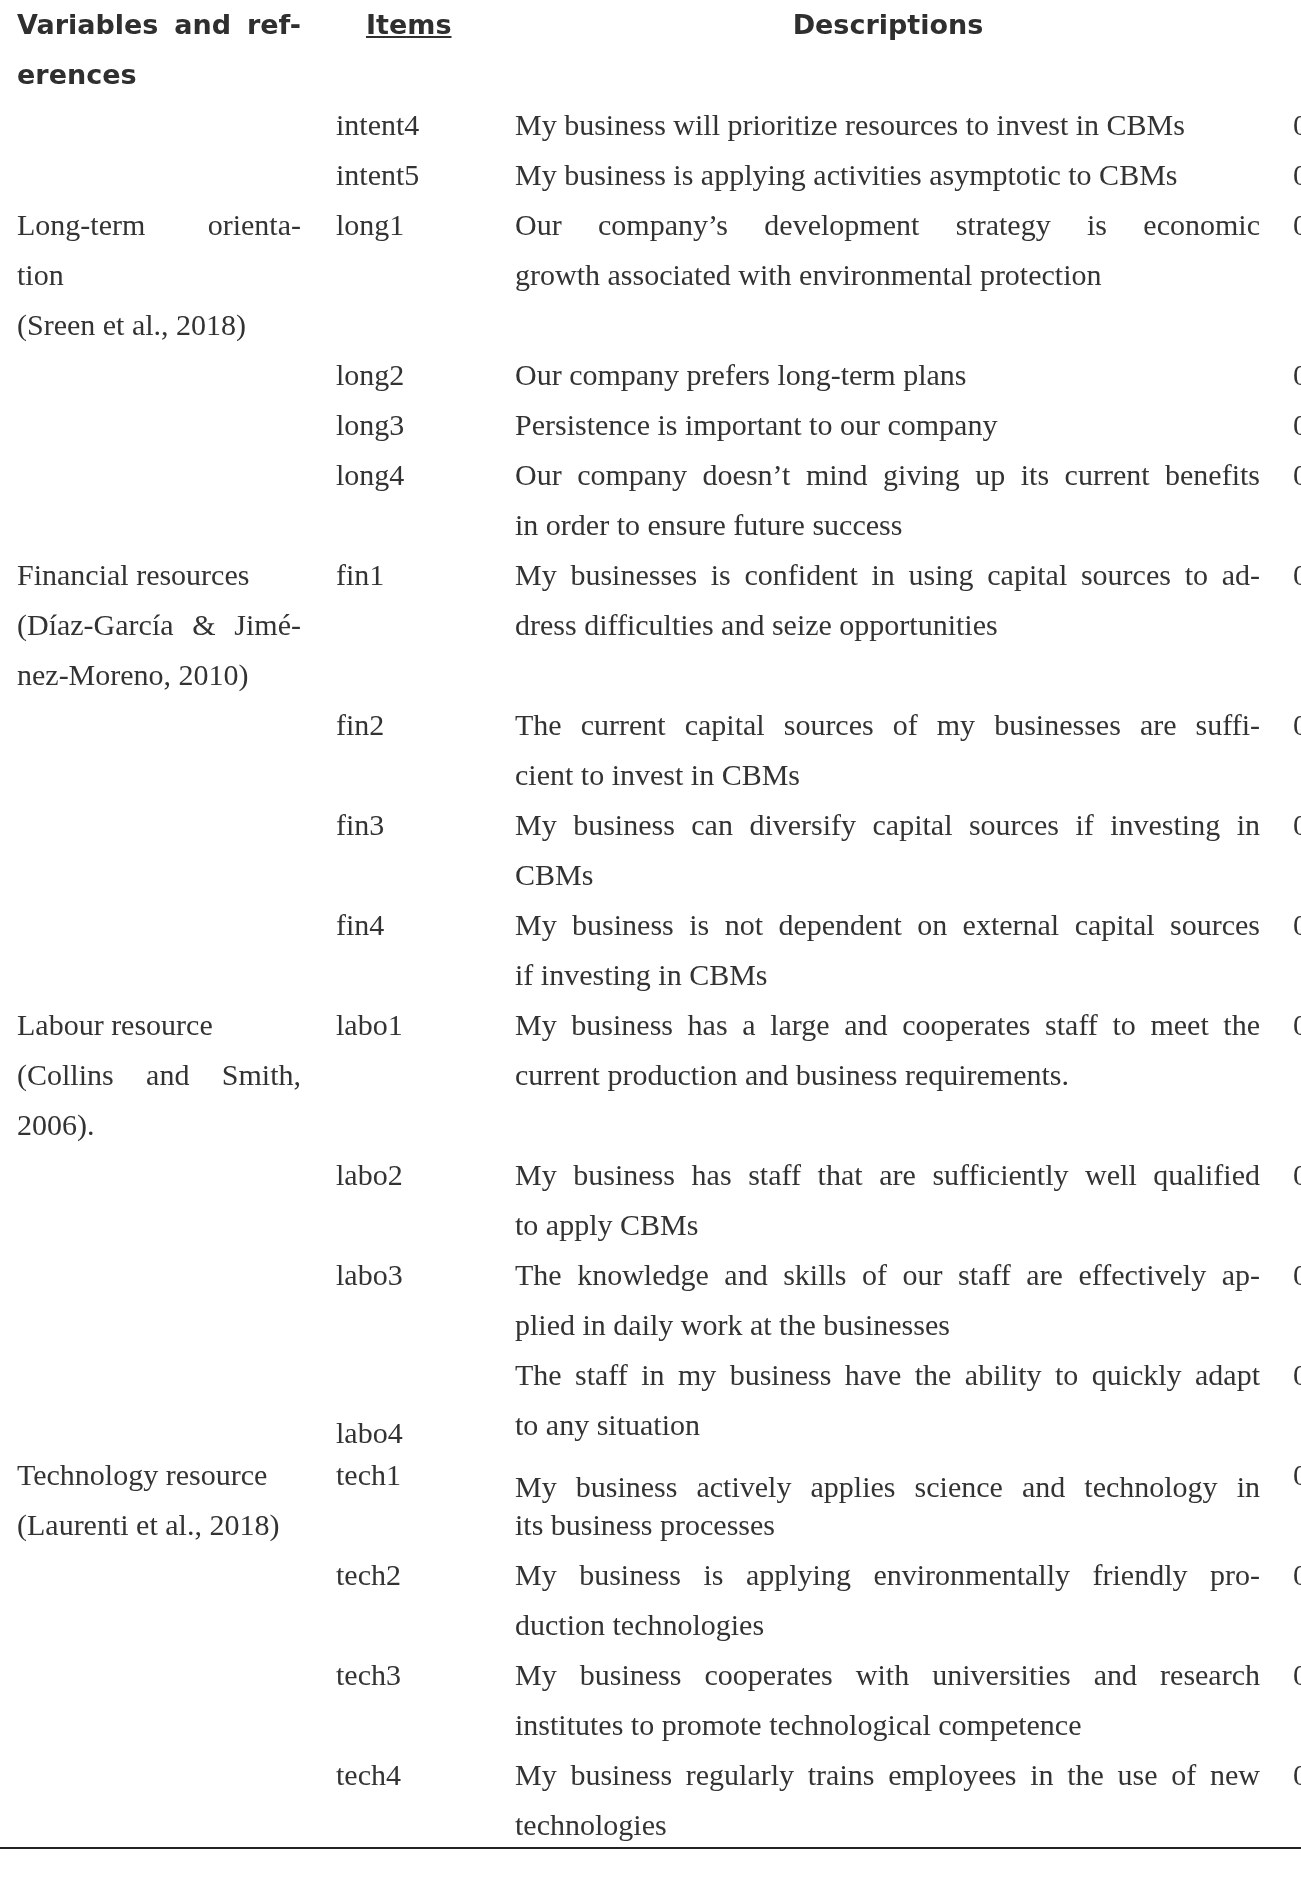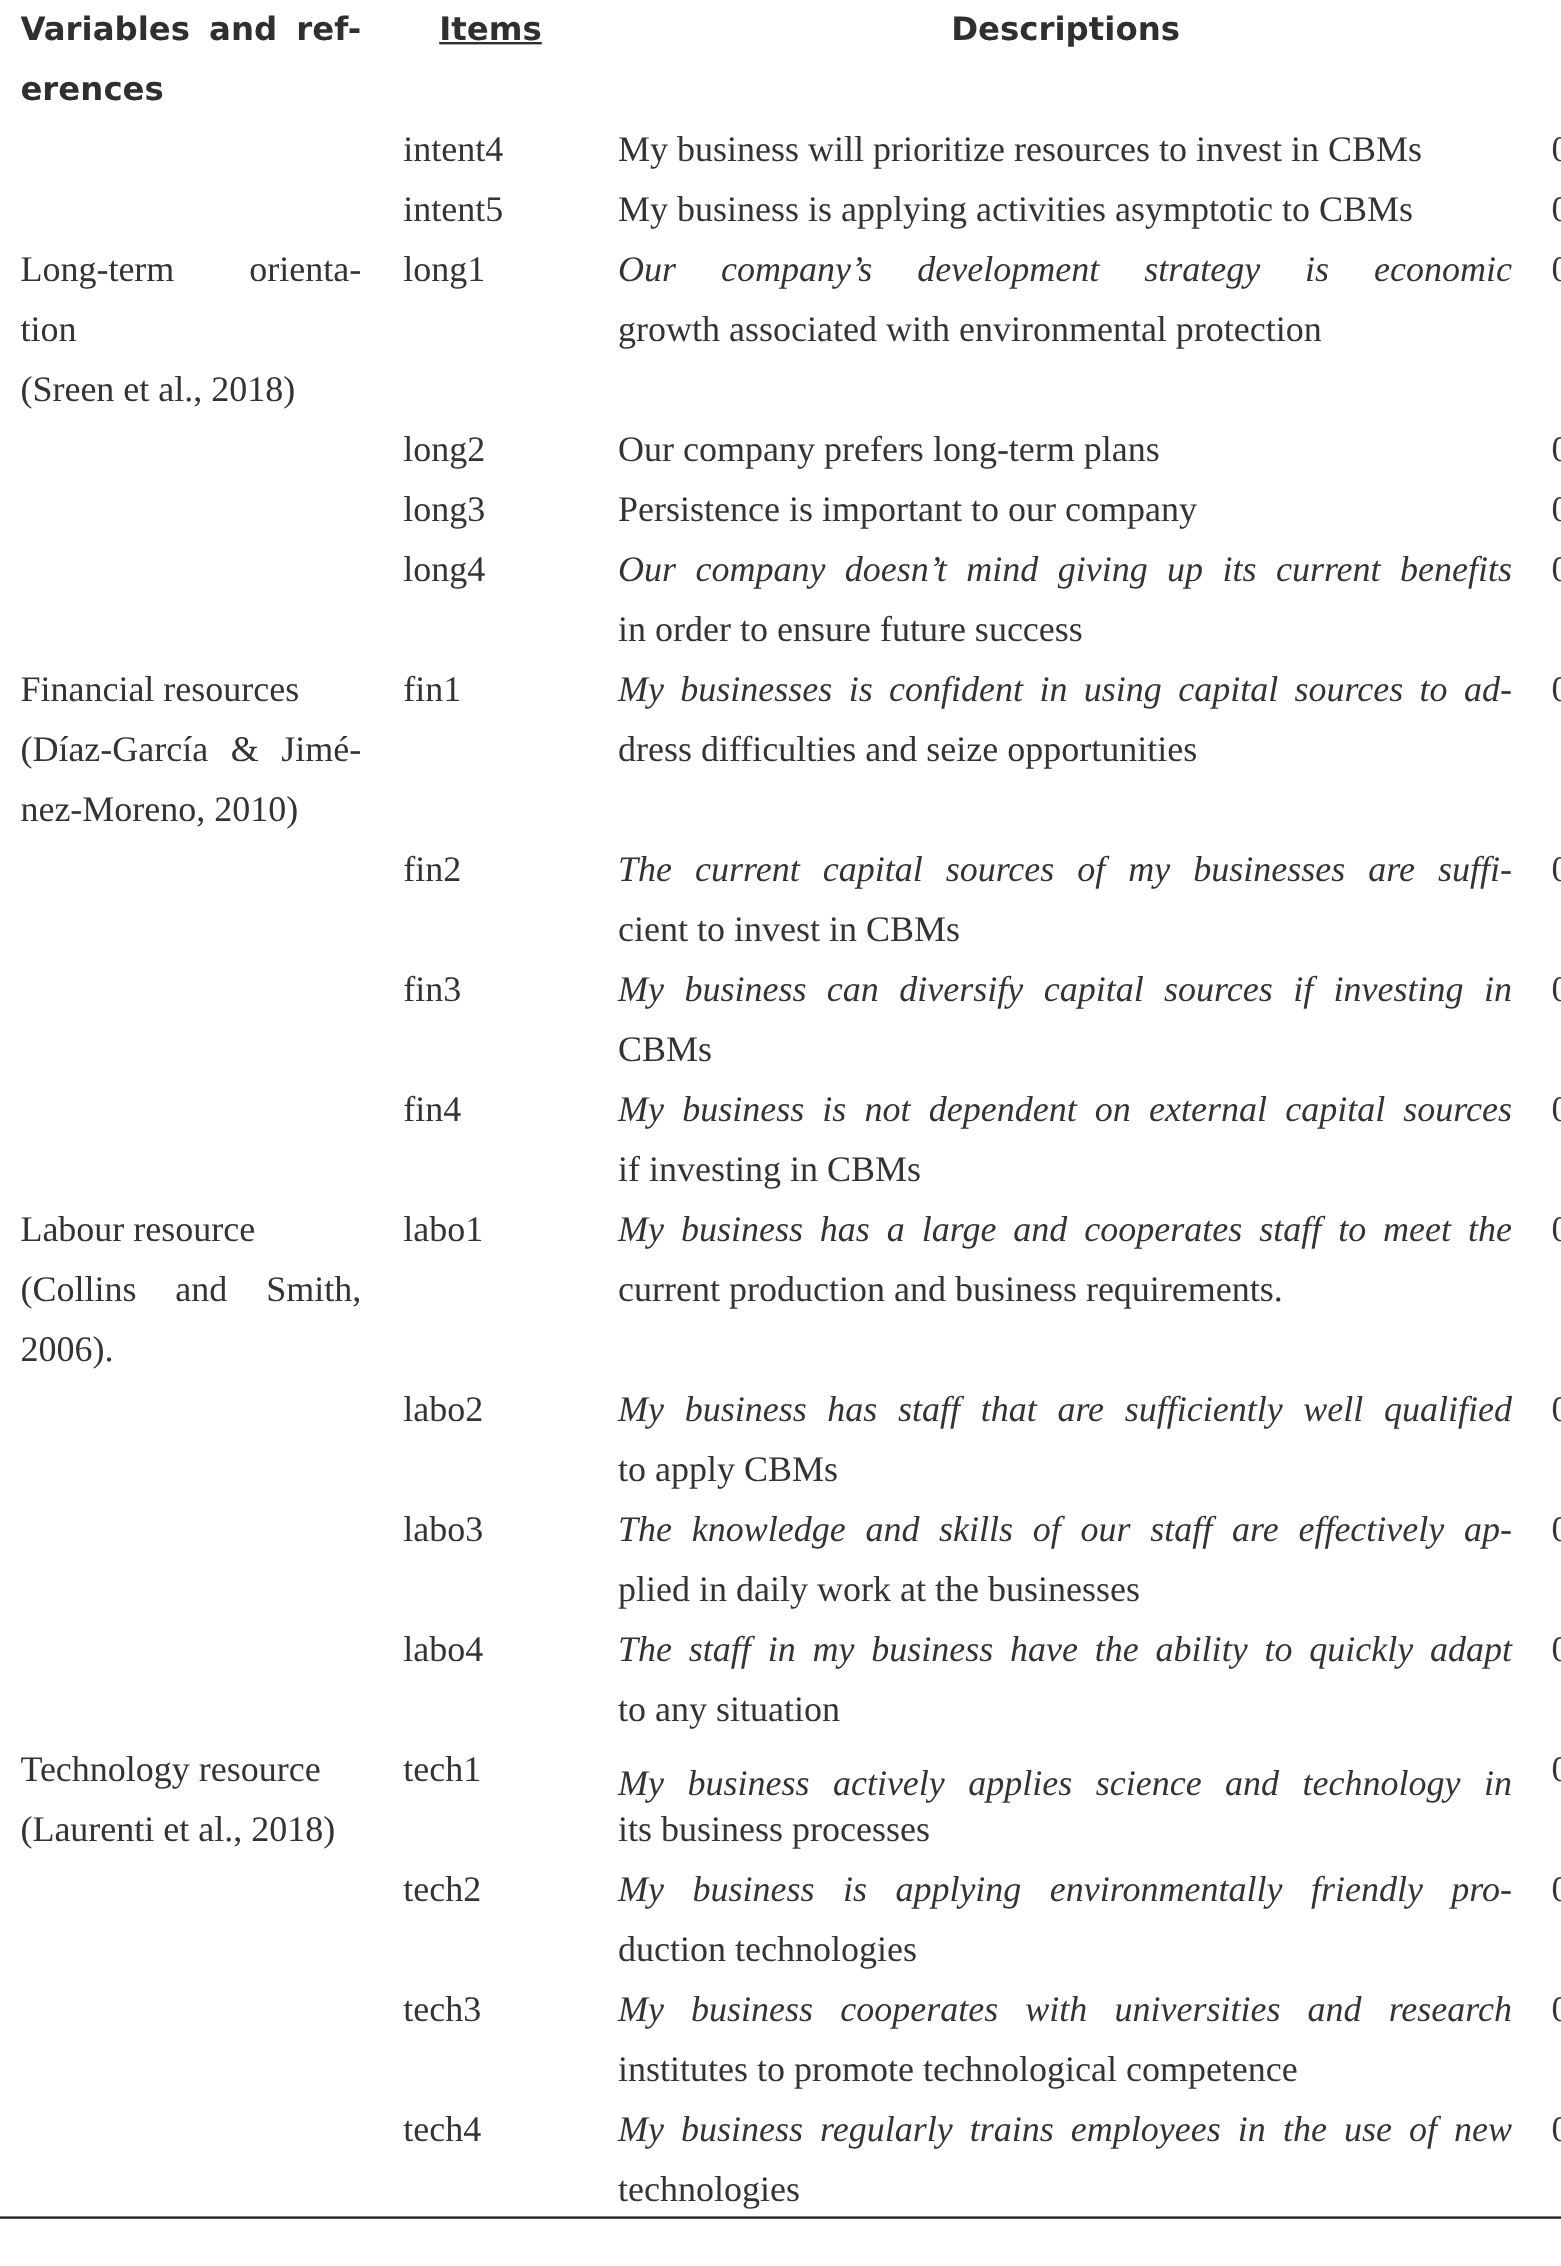--- a/index.html
+++ b/index.html
@@ -50,21 +50,21 @@
     font-size: 30px;
     line-height: 50px;
     height: 50px;
     white-space: nowrap;
     color: #333333;
   }
   .var-line { left: 17px; width: 284px; }
   .var-line.j { text-align: justify; text-align-last: justify; }
   .item-cell { left: 336px; }
   .desc-line { left: 515px; width: 745px; }
-  .desc-line.j { text-align: justify; text-align-last: justify; font-style: italic; }
+  .desc-line.j { text-align: justify; text-align-last: justify; }
   .trunc-cell { left: 1293px; }
 
   .bottom-rule {
     position: absolute;
     left: 0;
     top: 1847px;
     width: 1301px;
     height: 2px;
     background: #222222;
   }
@@ -147,21 +147,21 @@
   <div class="cell item-cell" style="top:1150px">labo2</div>
   <div class="cell desc-line j" style="top:1150px">My business has staff that are sufficiently well qualified</div>
   <div class="cell desc-line" style="top:1200px">to apply CBMs</div>
   <div class="cell trunc-cell" style="top:1150px">0</div>
 
   <div class="cell item-cell" style="top:1250px">labo3</div>
   <div class="cell desc-line j" style="top:1250px">The knowledge and skills of our staff are effectively ap-</div>
   <div class="cell desc-line" style="top:1300px">plied in daily work at the businesses</div>
   <div class="cell trunc-cell" style="top:1250px">0</div>
 
-  <div class="cell item-cell" style="top:1350px">labo4</div>
+  <div class="cell item-cell" style="top:1408px">labo4</div>
   <div class="cell desc-line j" style="top:1350px">The staff in my business have the ability to quickly adapt</div>
   <div class="cell desc-line" style="top:1400px">to any situation</div>
   <div class="cell trunc-cell" style="top:1350px">0</div>
 
   <div class="cell var-line" style="top:1450px">Technology resource</div>
   <div class="cell var-line" style="top:1500px">(Laurenti et al., 2018)</div>
 
   <div class="cell item-cell" style="top:1450px">tech1</div>
   <div class="cell desc-line j" style="top:1462px">My business actively applies science and technology in</div>
   <div class="cell desc-line" style="top:1500px">its business processes</div>

